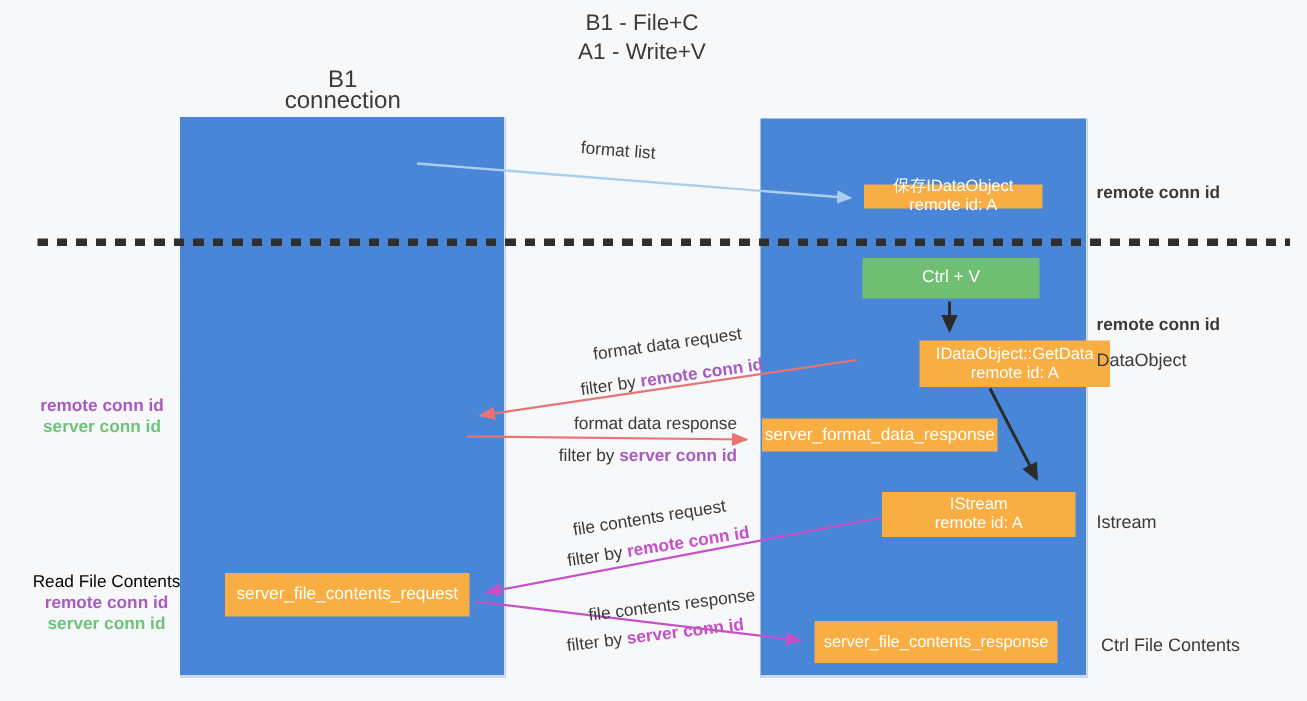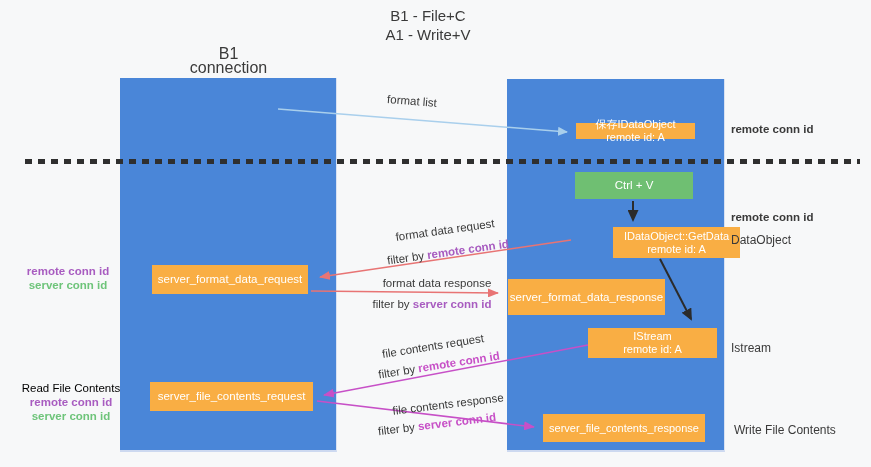--- a/index.html
+++ b/index.html
@@ -96,25 +96,22 @@
     <span>Ctrl + V</span>
   </div>
 
   <div class="box orange two" style="left:571px;top:227px;width:127px;height:31px;margin-left:42px;">
     <div>
       <div>IDataObject::GetData</div>
       <div>remote id: A</div>
     </div>
   </div>
 
-  <div class="box orange" style="left:152px;top:265px;width:156px;height:29px;">
-    <span>server_format_data_request</span>
-  </div>
 
-  <div class="box orange" style="left:508px;top:279px;width:157px;height:36px;">
+  <div class="box orange" style="left:508px;top:279px;width:157px;height:22px;">
     <span>server_format_data_response</span>
   </div>
 
   <div class="box orange two" style="left:588px;top:328px;width:129px;height:30px;">
     <div>
       <div>IStream</div>
       <div>remote id: A</div>
     </div>
   </div>
 
@@ -160,15 +157,15 @@
   <div class="side-block" style="left:16px;top:381px;width:110px;">
     <div>Read File Contents</div>
     <div class="purple-b">remote conn id</div>
     <div class="green-b">server conn id</div>
   </div>
 
   <div class="side purple-b" style="left:731px;top:123px;">remote conn id</div>
   <div class="side purple-b" style="left:731px;top:211px;">remote conn id</div>
   <div class="side" style="left:731px;top:233px;font-size:12px;">DataObject</div>
   <div class="side" style="left:731px;top:341px;font-size:12px;">Istream</div>
-  <div class="side" style="left:734px;top:423px;font-size:12px;">Write File Contents</div>
+  <div class="side" style="left:734px;top:423px;font-size:12px;">Ctrl File Contents</div>
 
 </div>
 
 </body></html>

